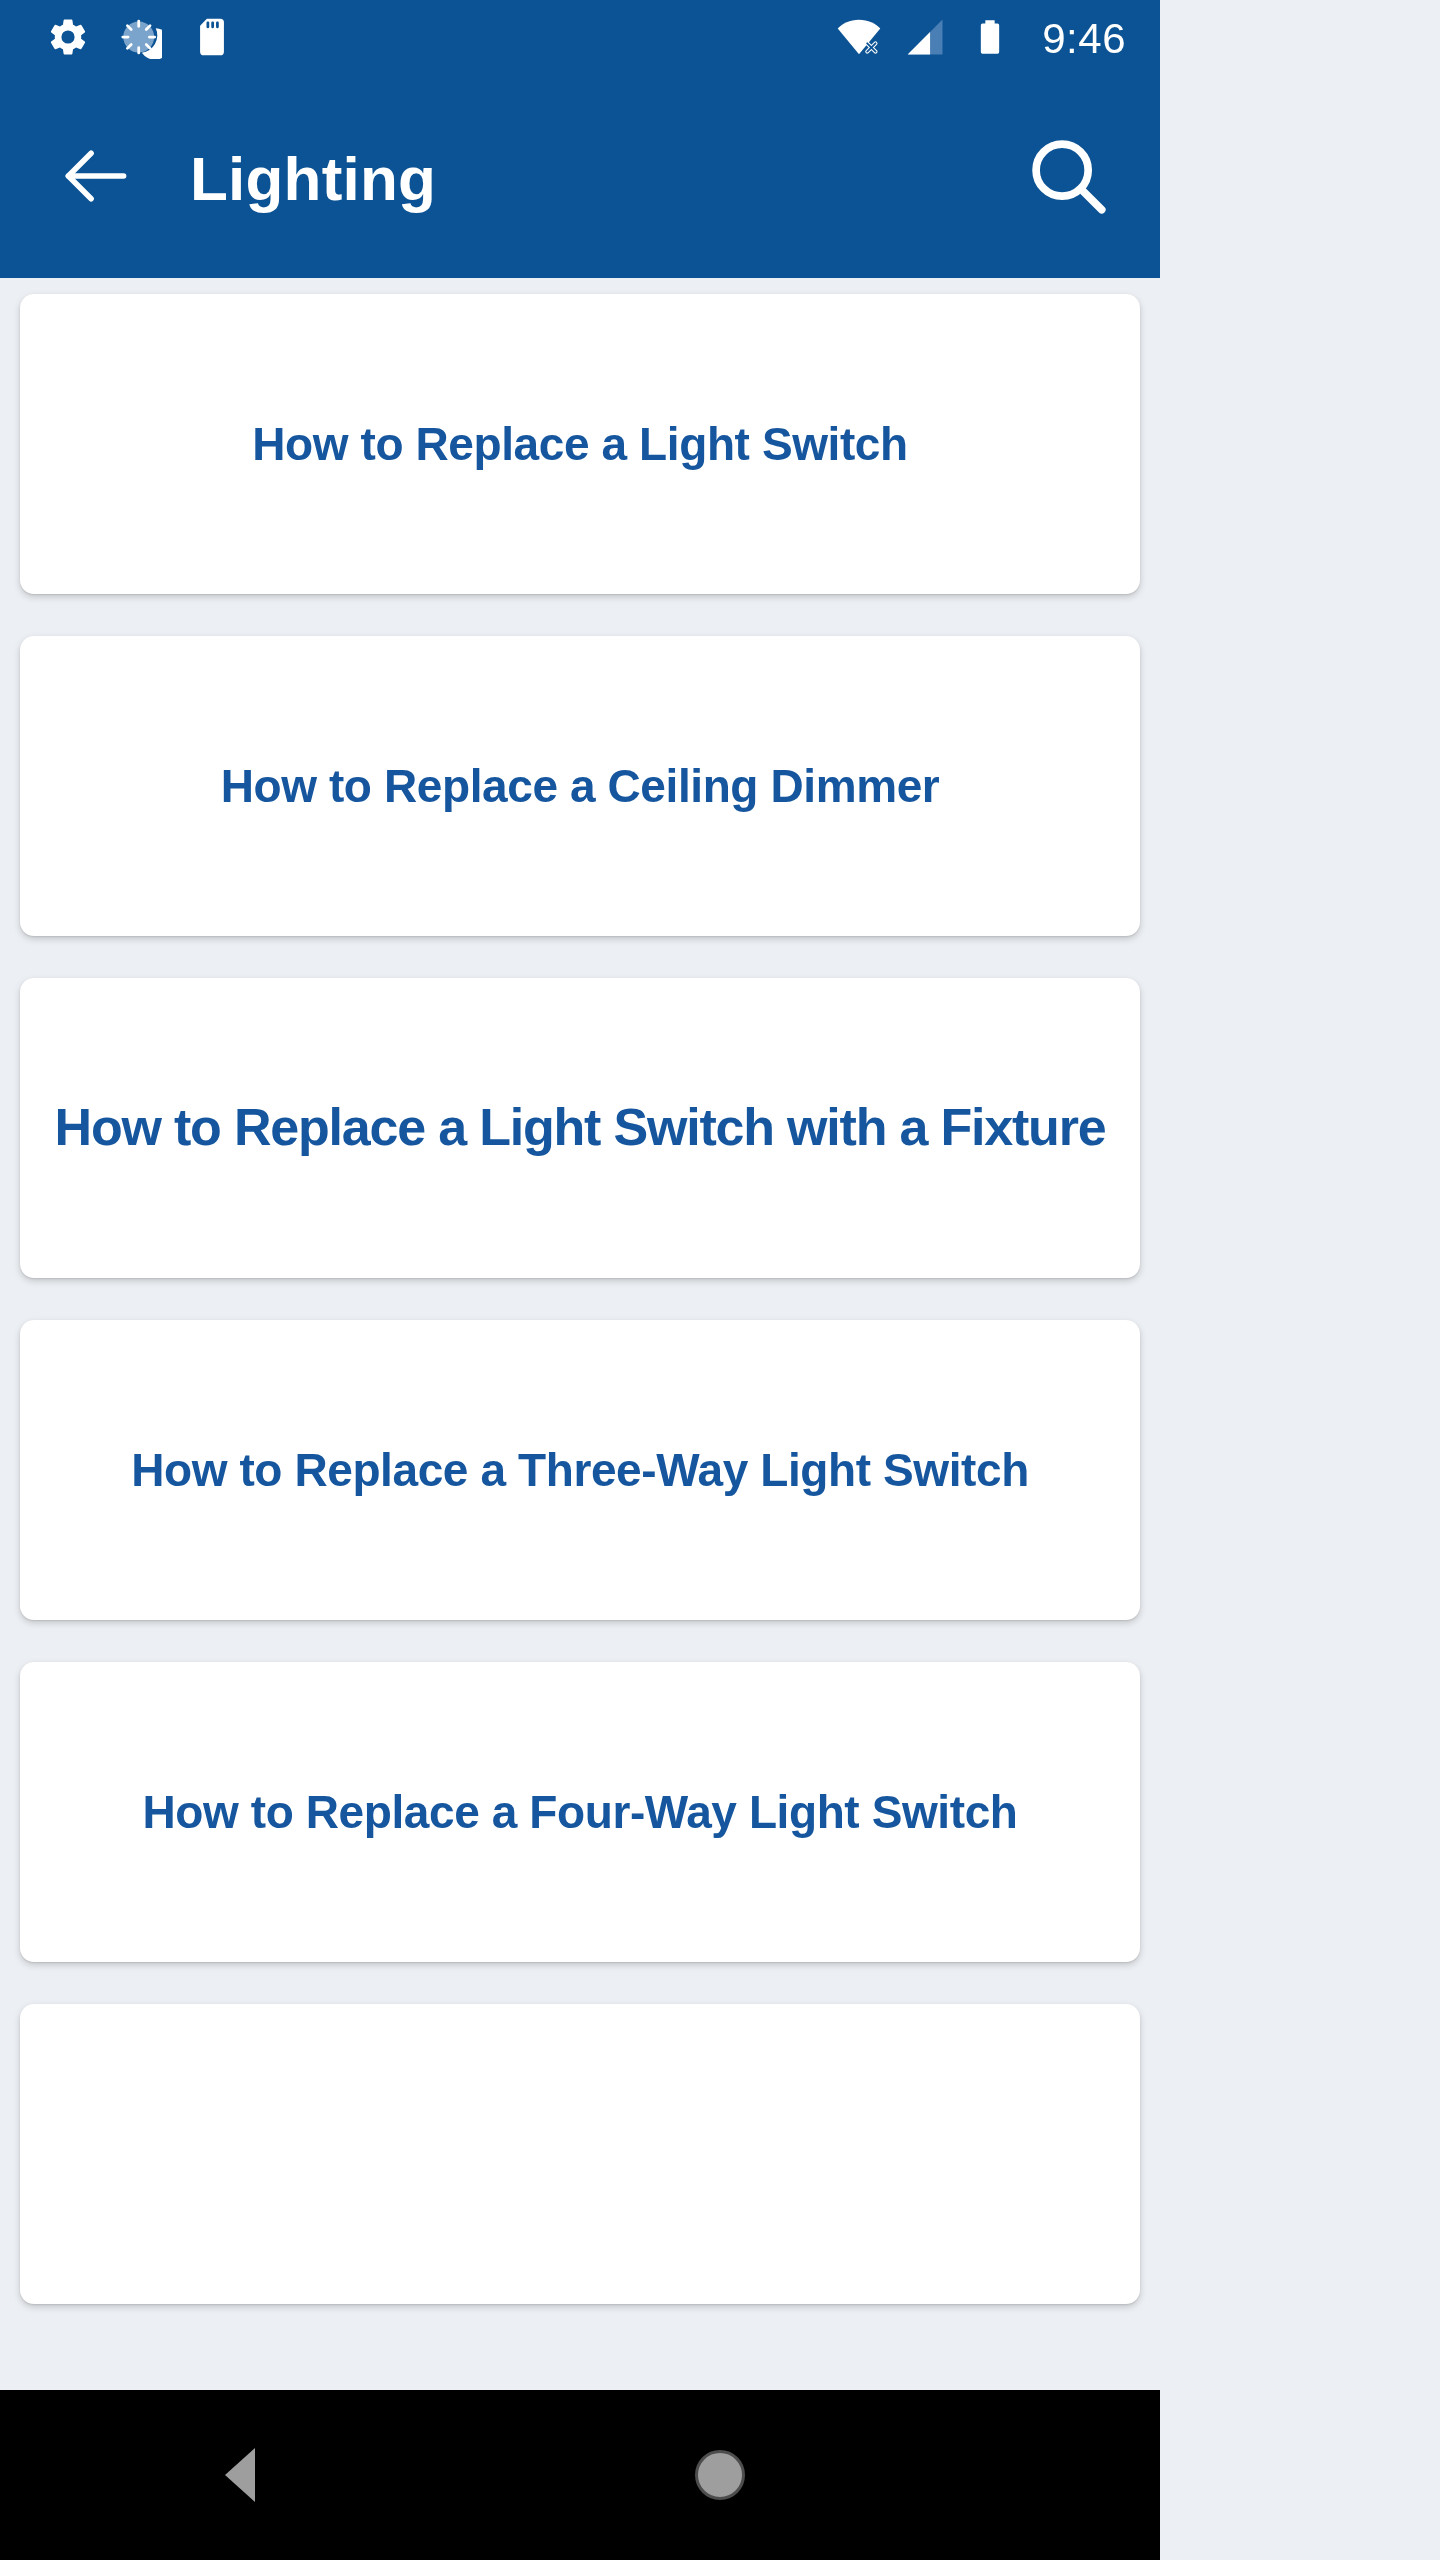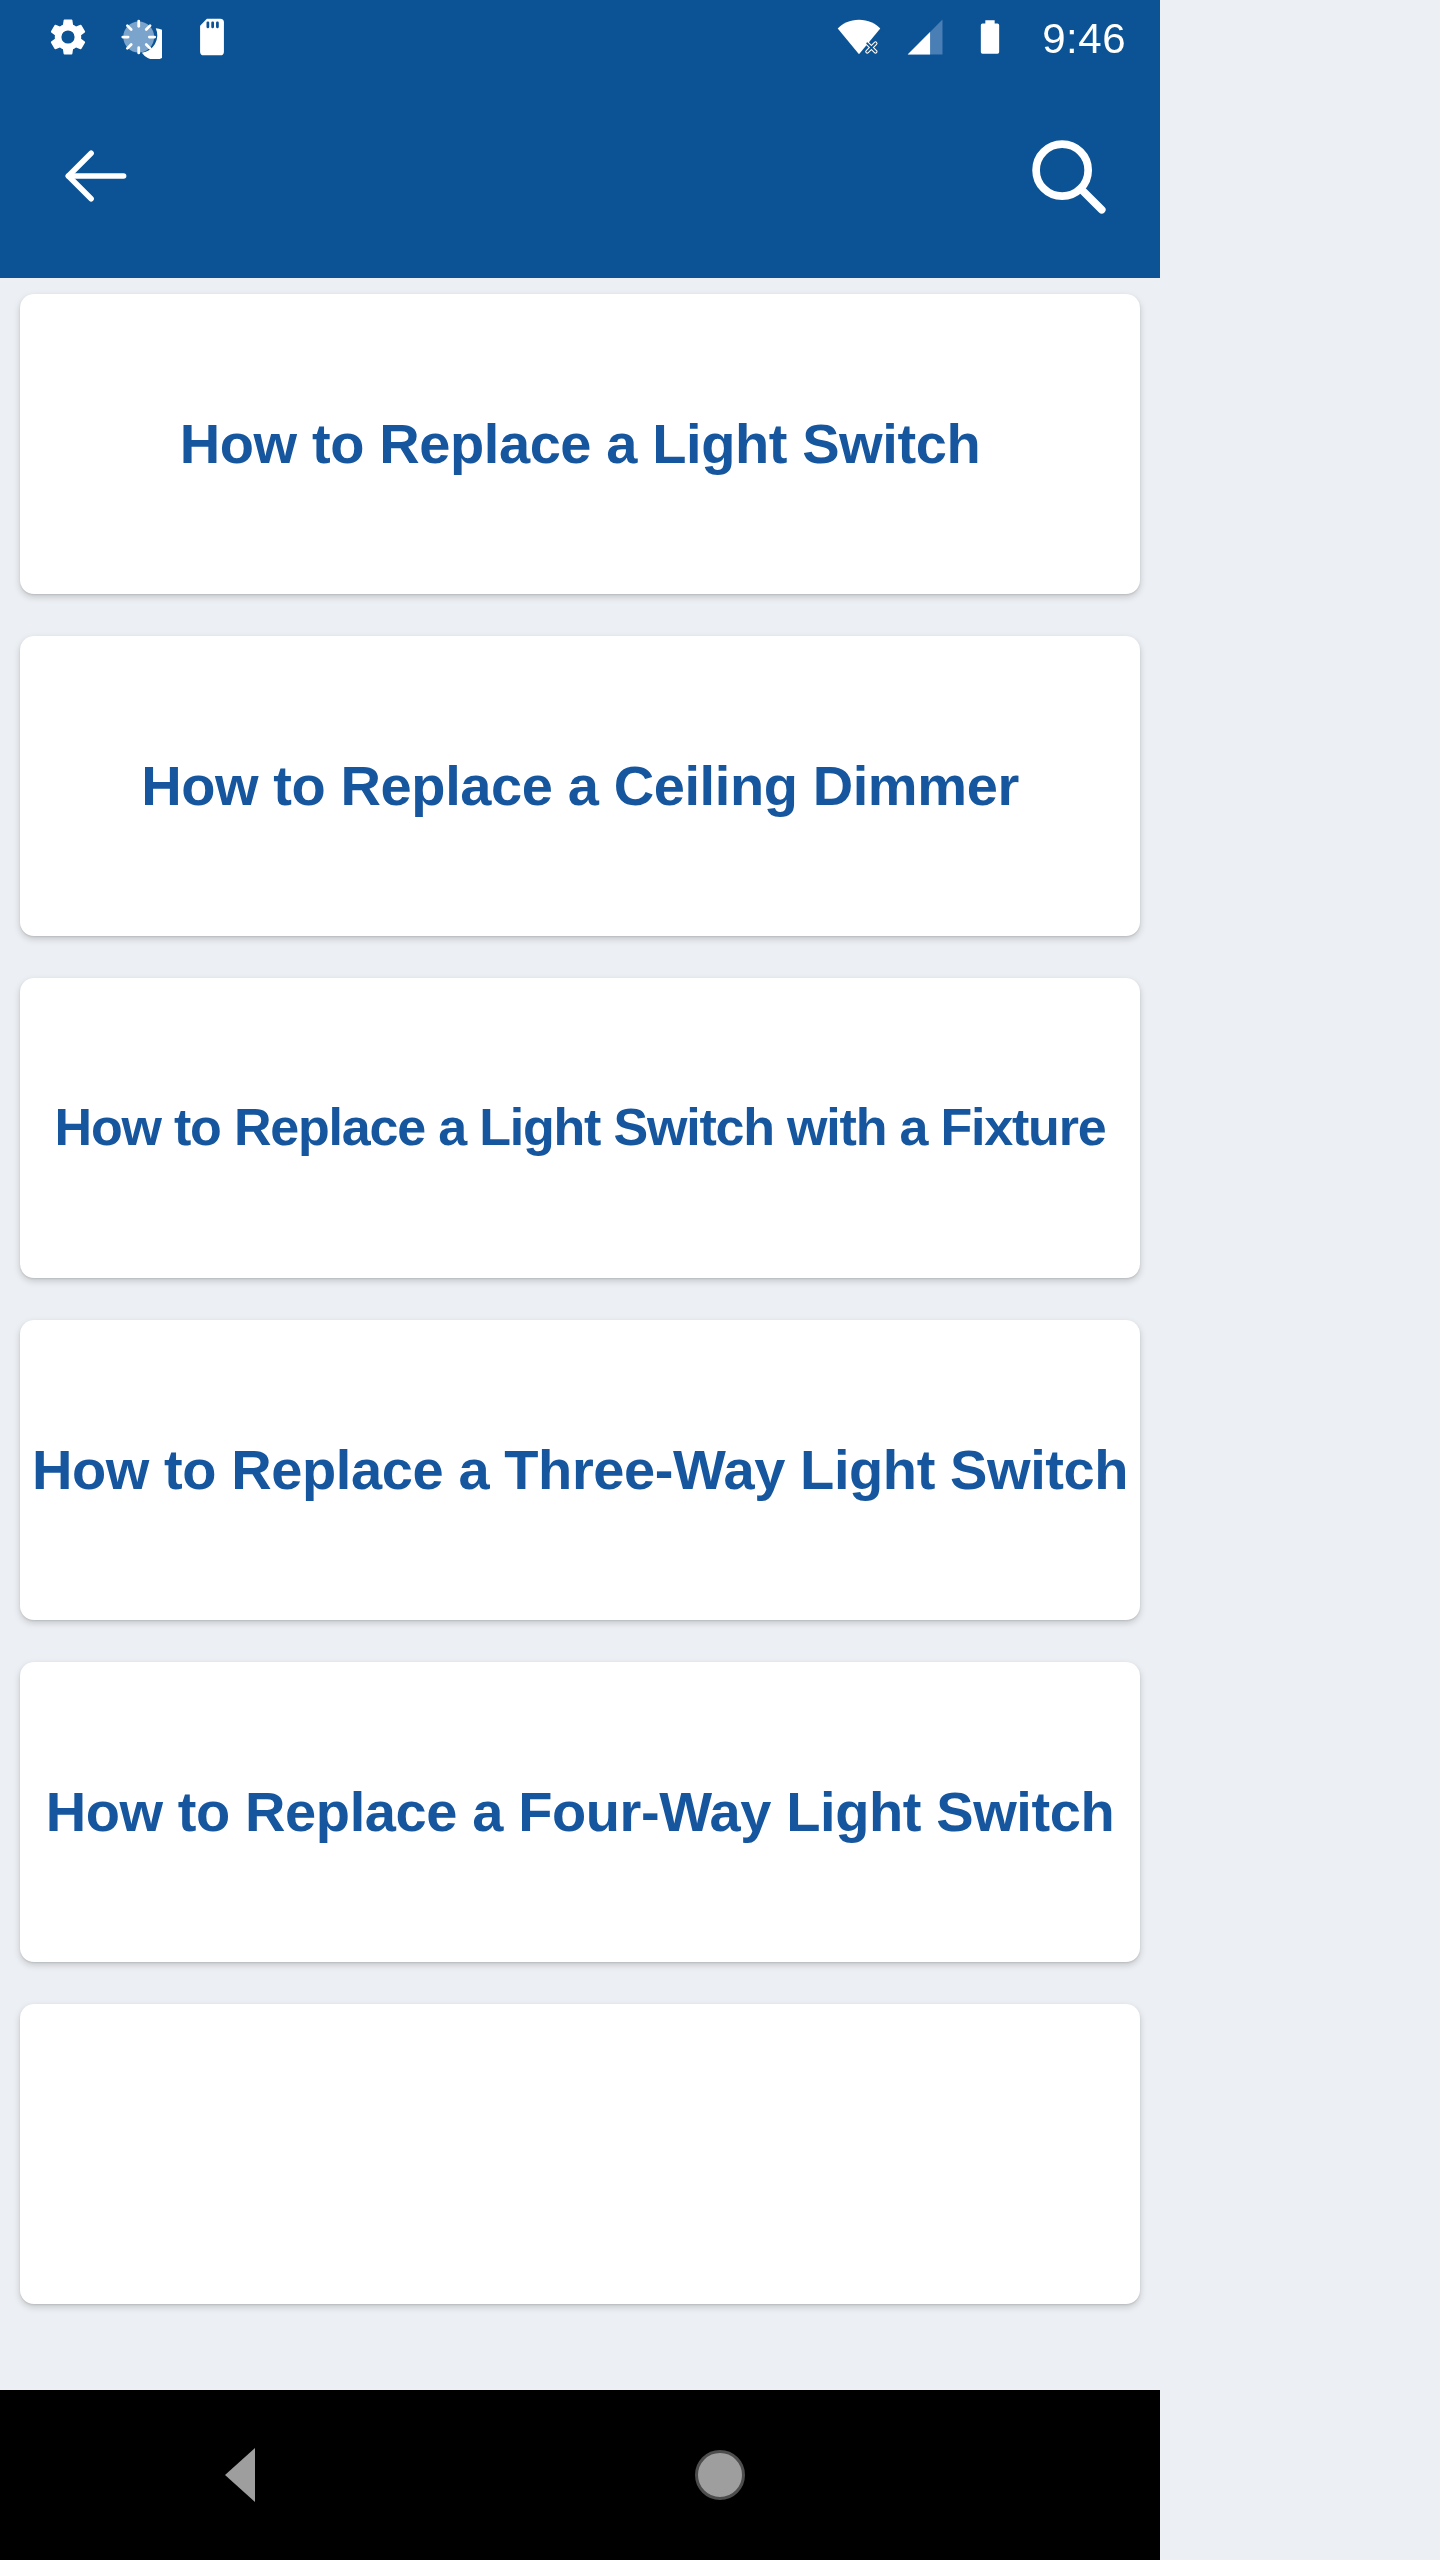--- a/index.html
+++ b/index.html
@@ -79,21 +79,21 @@
     height:300px;
     background:#ffffff;
     border-radius:14px;
     box-shadow:0 3px 7px rgba(0,0,0,0.17), 0 1px 2px rgba(0,0,0,0.10);
     display:flex; align-items:center; justify-content:center;
     padding:0 20px;
     cursor:pointer;
   }
   .card-title {
     color:#15569e;
-    font-size:56px;
+    font-size:46px;
     font-weight:700;
     text-align:center;
     line-height:1.1;
     white-space:nowrap;
     letter-spacing:-0.4px;
   }
   .card-title.wide { font-size:52px; letter-spacing:-1.2px; }
 
   
   .nav-bar {
@@ -198,20 +198,21 @@
 
   <div class="app-bar">
     <div class="back-btn">
       <span>
         <svg width="78" height="78" viewBox="0 0 24 24" fill="none" stroke="#ffffff" stroke-width="1.7" stroke-linecap="round" stroke-linejoin="round">
           <line x1="20.5" y1="12" x2="3.5" y2="12"></line>
           <polyline points="10.5,5 3.5,12 10.5,19"></polyline>
         </svg>
       </span>
     </div>
+    <div class="app-title">Lighting</div>
     <div class="search-btn">
       <span>
         <svg width="88" height="88" viewBox="0 0 24 24" fill="none" stroke="#ffffff" stroke-width="2.1" stroke-linecap="round">
           <circle cx="10.4" cy="10.4" r="7.1"></circle>
           <line x1="15.6" y1="15.6" x2="21.2" y2="21.2"></line>
         </svg>
       </span>
     </div>
   </div>
 

